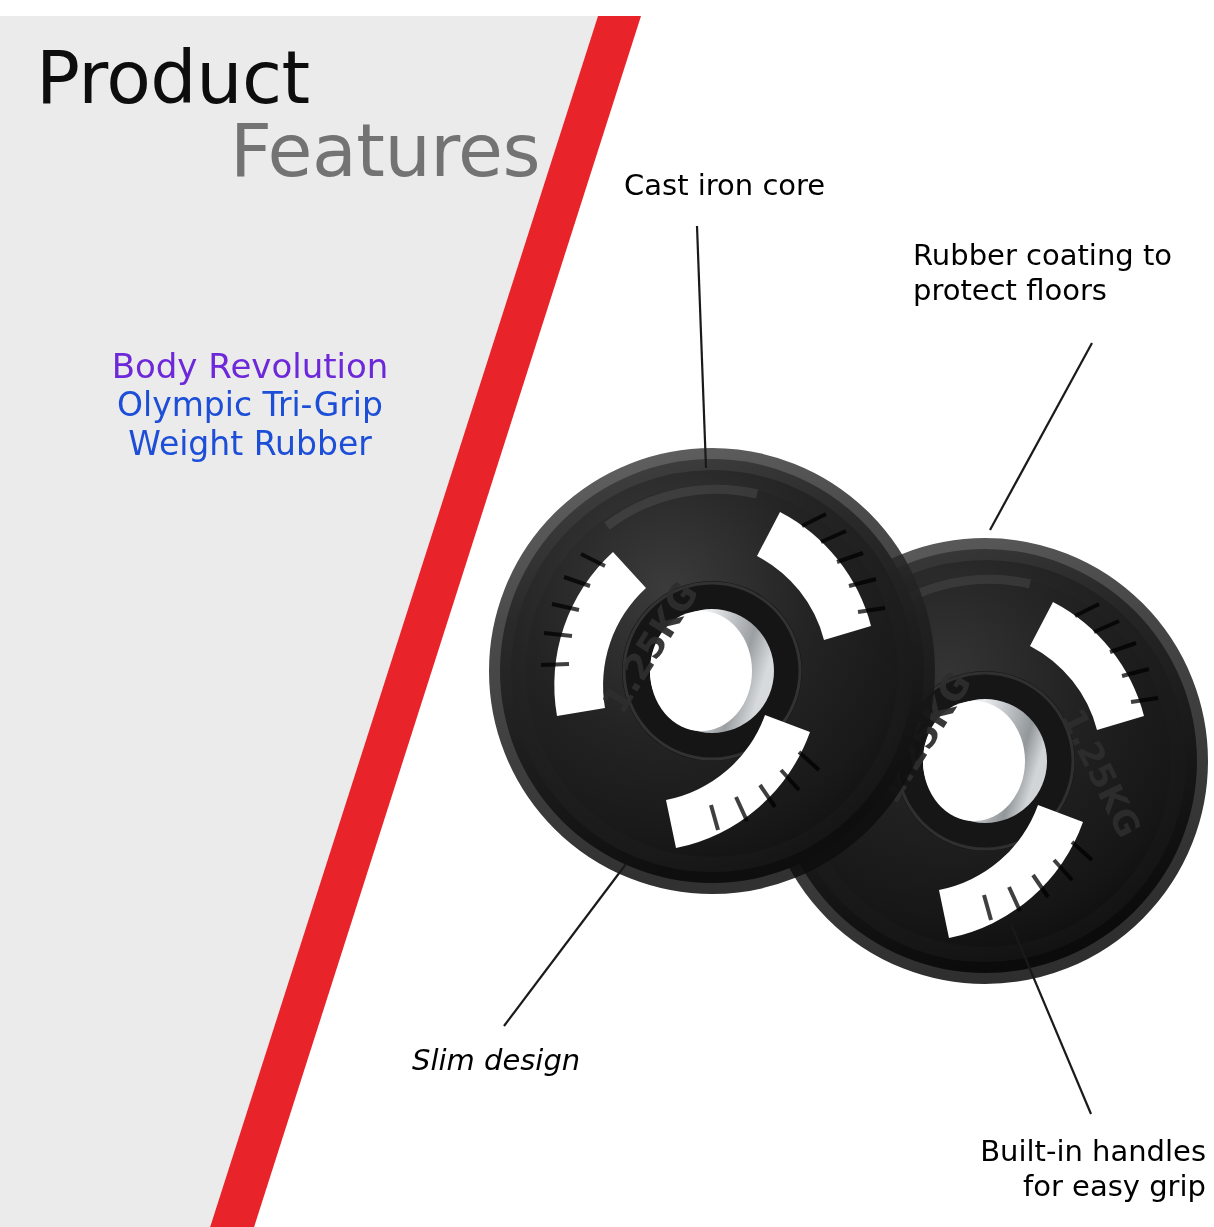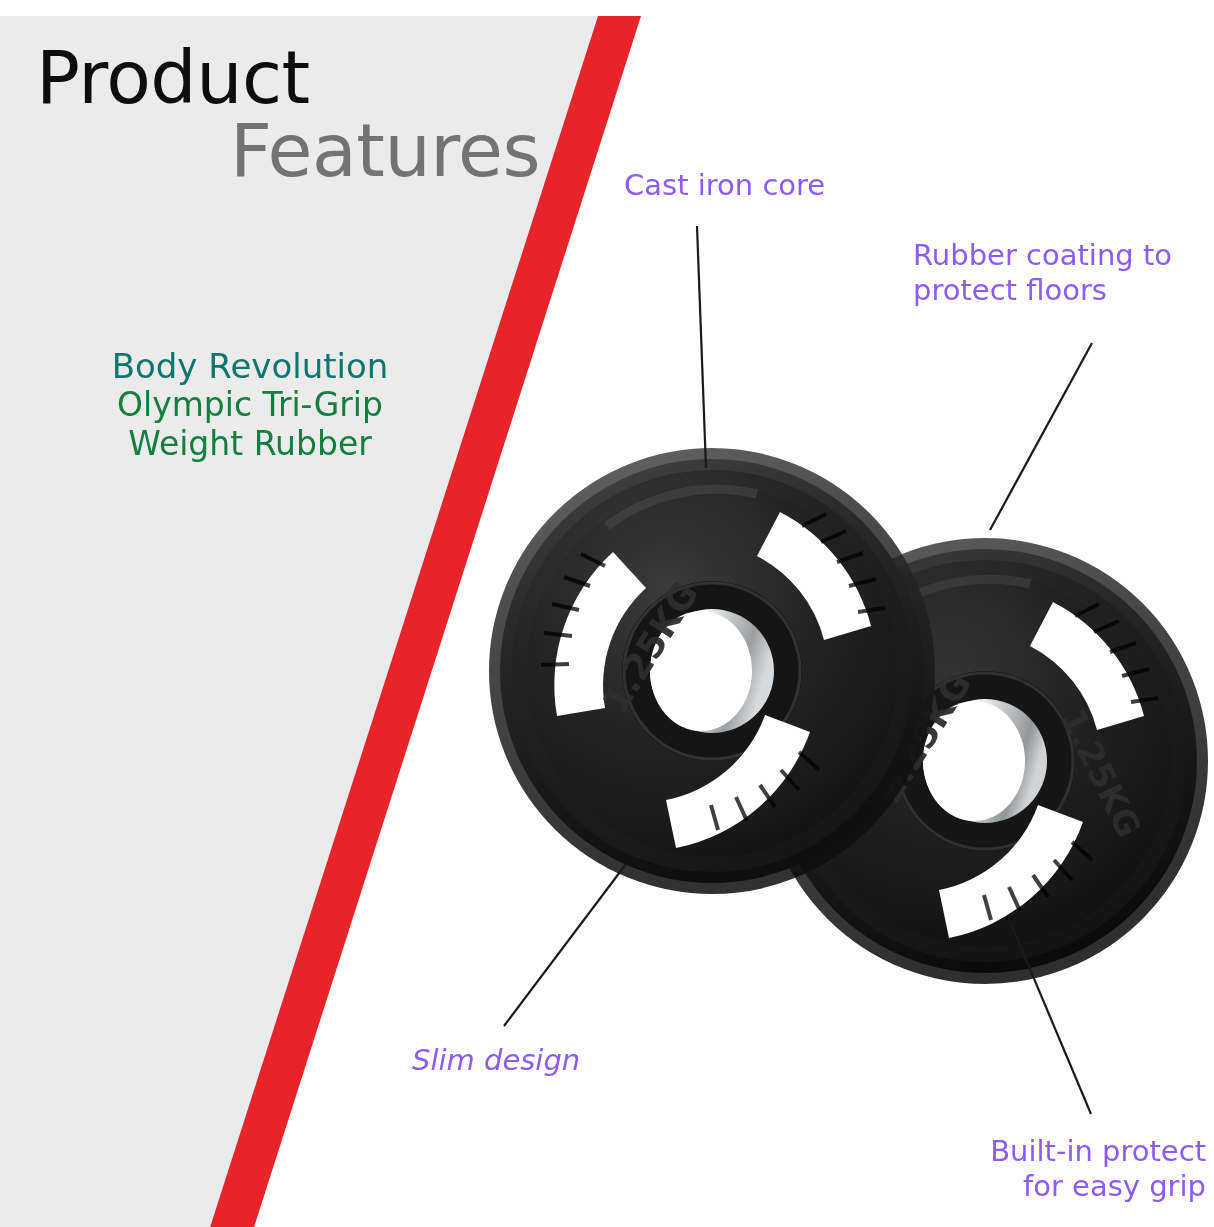--- a/index.html
+++ b/index.html
@@ -72,36 +72,36 @@
     position: absolute;
     left: 40px;
     top: 330px;
     width: 420px;
     text-align: center;
     line-height: 1.18;
   }
   .product-name .brand {
     display: block;
     font-size: 34px;
-    color: #0f766e;
+    color: #6d28d9;
     font-weight: 400;
   }
   .product-name .sub1,
   .product-name .sub2 {
     display: block;
     font-size: 33px;
-    color: #15803d;
+    color: #1d4ed8;
     font-weight: 400;
   }
 
   
   .callout {
     position: absolute;
     font-size: 29px;
-    color: #8b5cf6;
+    color: #000000;
     font-weight: 400;
     line-height: 1.22;
     white-space: pre-line;
   }
   .callout-cast-iron { left: 624px; top: 152px; text-align: left; }
   .callout-rubber    { left: 913px; top: 222px; width: 330px; text-align: left; }
   .callout-slim      { left: 412px; top: 1027px; text-align: center; font-style: italic; }
   .callout-handles   { left: 890px; top: 1118px; width: 316px; text-align: right; }
 
   
@@ -278,16 +278,16 @@
     <line x1="1011" y1="908" x2="1091" y2="1098" stroke="#1a1a1a" stroke-width="2.2"></line>
   </svg>
 
   <div class="callout callout-cast-iron">Cast iron core</div>
 
   <div class="callout callout-rubber">Rubber coating to
 protect floors</div>
 
   <div class="callout callout-slim">Slim design</div>
 
-  <div class="callout callout-handles">Built-in protect
+  <div class="callout callout-handles">Built-in handles
 for easy grip</div>
 
 </div>
 
 </body></html>

